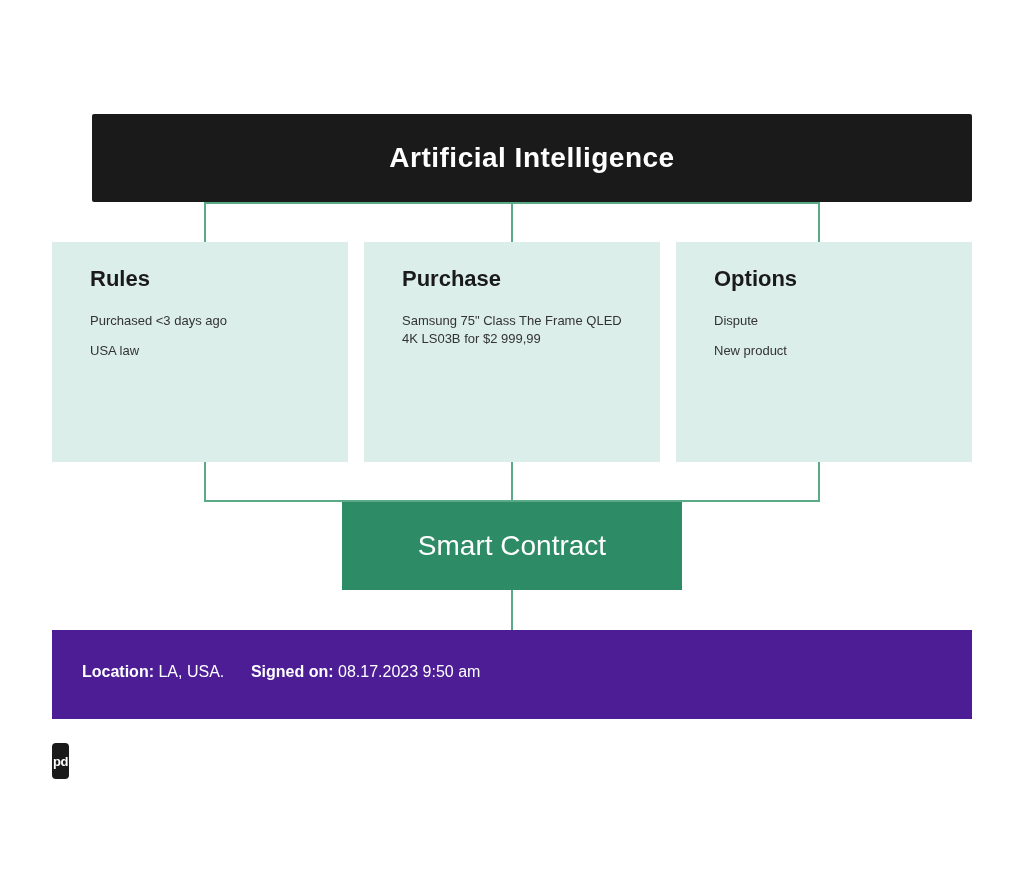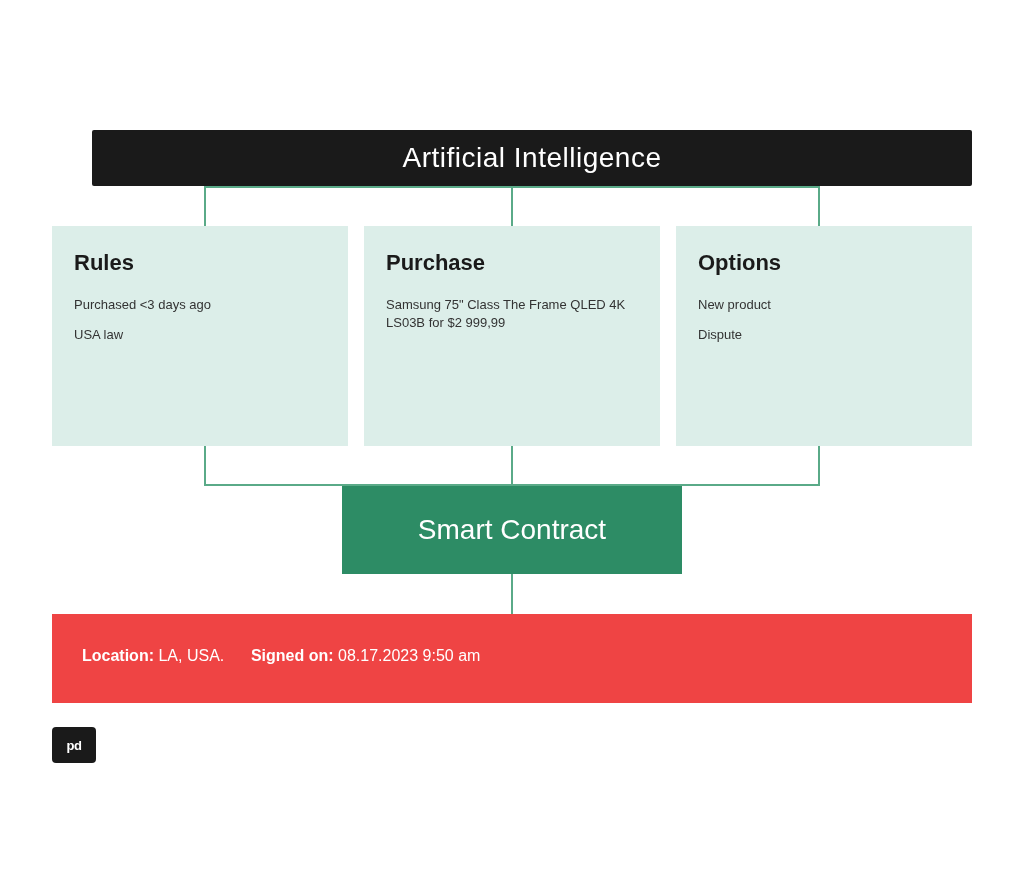--- a/index.html
+++ b/index.html
@@ -18,38 +18,38 @@
       width: 960px;
       background: #ffffff;
       padding: 20px;
     }
 
     
     .header-box {
       background: #1a1a1a;
       color: #ffffff;
       text-align: center;
-      padding: 12px 20px;
+      padding: 28px 20px;
       font-size: 28px;
-      font-weight: 400;
+      font-weight: 700;
       letter-spacing: 0.5px;
       border-radius: 2px;
       margin-left: 40px;
     }
 
     
     .three-cols {
       display: flex;
       gap: 16px;
     }
 
     .info-box {
       flex: 1;
       background: #dceee9;
-      padding: 24px 22px;
+      padding: 24px 38px;
       min-height: 220px;
     }
 
     .info-box-title {
       font-size: 22px;
       font-weight: 700;
       color: #1a1a1a;
       margin-bottom: 20px;
     }
 
@@ -85,21 +85,21 @@
     }
 
     .sc-to-result-line {
       width: 2px;
       height: 40px;
       background: #5aaa88;
     }
 
     
     .result-box {
-      background: #ef4444;
+      background: #4c1d95;
       color: #ffffff;
       padding: 28px 30px;
       font-size: 16px;
       line-height: 1.7;
     }
 
     .result-line {
       margin-bottom: 6px;
     }
 
@@ -108,21 +108,21 @@
     }
 
     
     .logo-area {
       margin-top: 24px;
       display: flex;
       align-items: center;
     }
 
     .logo-box {
-      width: 44px;
+      width: 17px;
       height: 36px;
       background: #1a1a1a;
       display: flex;
       align-items: center;
       justify-content: center;
       border-radius: 4px;
     }
 
     .logo-text {
       color: #ffffff;
@@ -187,24 +187,24 @@
     <div class="info-box">
       <div class="info-box-title">Purchase</div>
       <div class="info-box-item">
         <span>Samsung 75" Class The Frame QLED 4K LS03B for $2 999,99</span>
       </div>
     </div>
 
     <div class="info-box">
       <div class="info-box-title">Options</div>
       <div class="info-box-item">
+        <span>Dispute</span>
+      </div>
+      <div class="info-box-item">
         <span>New product</span>
-      </div>
-      <div class="info-box-item">
-        <span>Dispute</span>
       </div>
     </div>
 
   </div>
 
   <div class="connector-row" style="position:relative;">
     <div class="col-third">
       <div class="vert-line"></div>
     </div>
     <div class="col-third">

